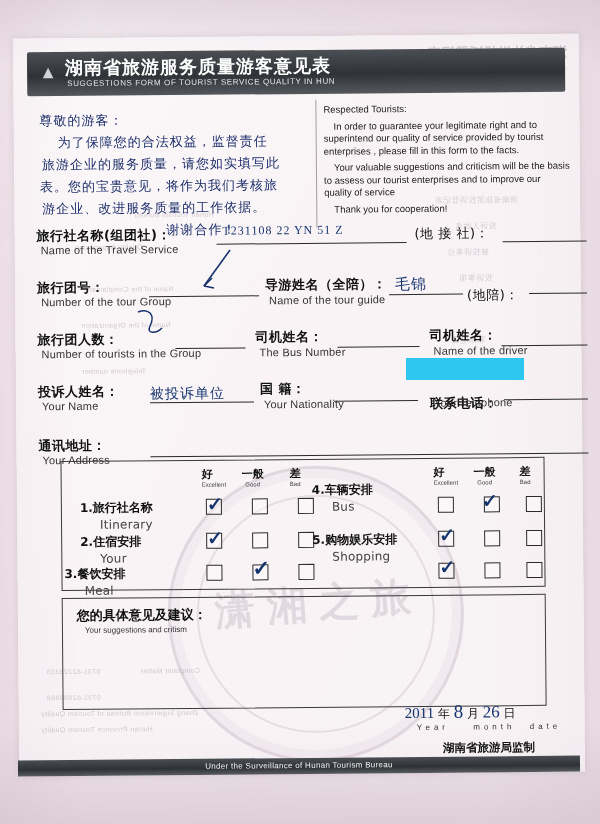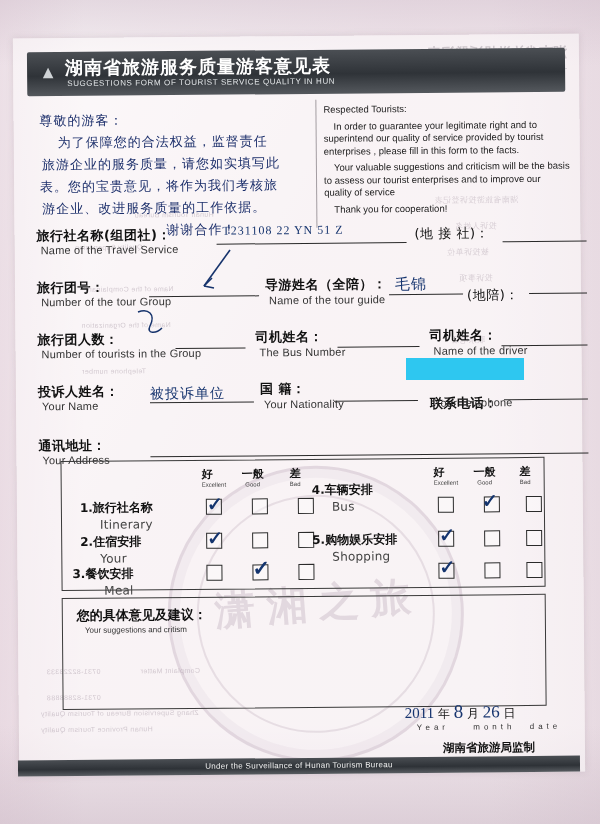--- a/index.html
+++ b/index.html
@@ -281,21 +281,21 @@
         </div>
 
         <div class="item" style="left:18px;top:38px;">
           <span>1.</span><span>旅行社名称</span>
           <small style="margin-left:20px;">Itinerary</small>
         </div>
         <div class="item" style="left:18px;top:72px;">
           <span>2.</span><span>住宿安排</span>
           <small style="margin-left:20px;">Your</small>
         </div>
-        <div class="item" style="left:10px;top:104px;text-align:right;">
+        <div class="item" style="left:2px;top:104px;">
           <span>3.</span><span>餐饮安排</span>
           <small style="margin-left:20px;">Meal</small>
         </div>
 
         <div class="box" style="left:144px;top:38px;"></div>
         <div class="box" style="left:190px;top:38px;"></div>
         <div class="box" style="left:236px;top:38px;"></div>
         <div class="tick" style="left:145px;top:34px;">✓</div>
 
         <div class="box" style="left:144px;top:72px;"></div>

